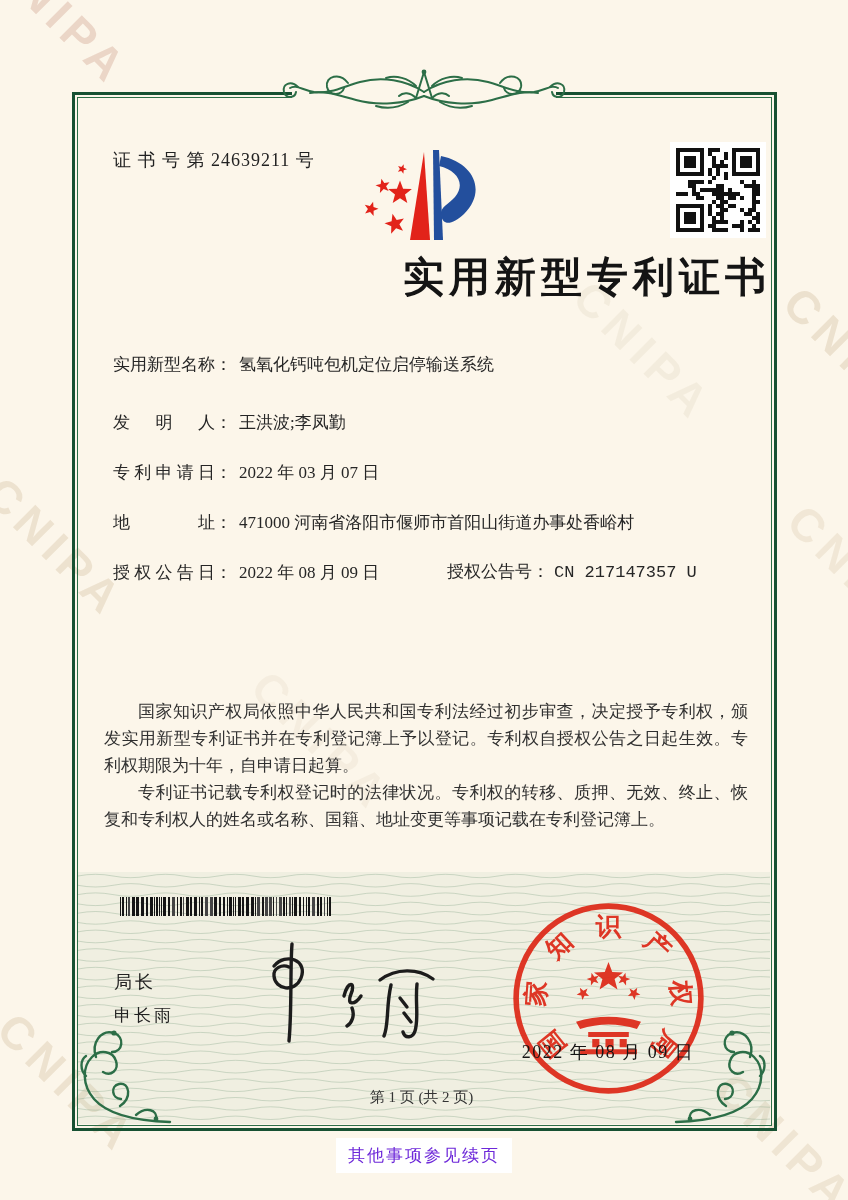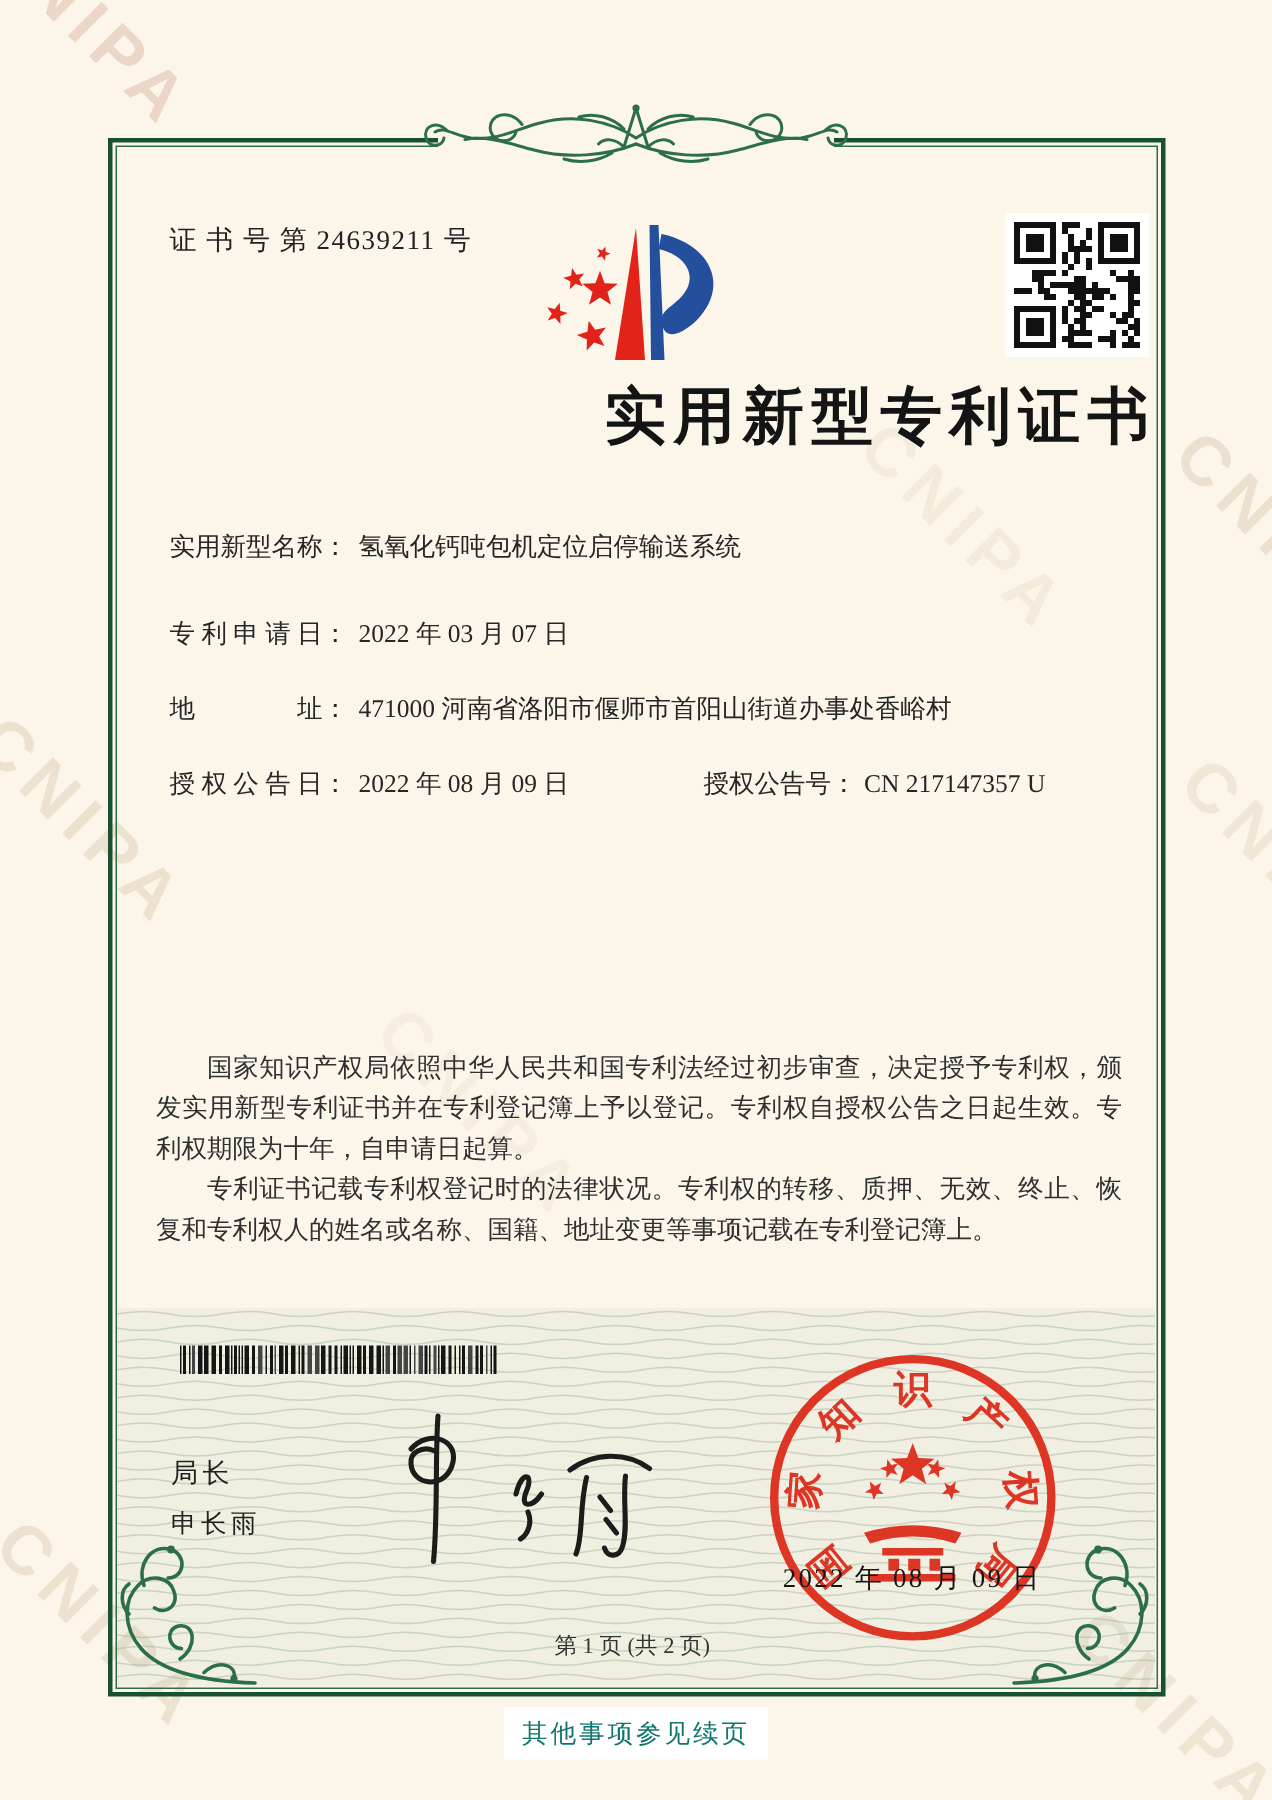--- a/index.html
+++ b/index.html
@@ -30,21 +30,21 @@
 
   #title{left:72px;top:250px;width:699px;text-align:right;font-size:41px;
          font-weight:bold;color:#141414;letter-spacing:5px;}
 
   #fields{left:113px;top:352px;width:600px;font-size:17px;color:#262626;}
   .frow{position:relative;line-height:25px;margin-bottom:25px;white-space:nowrap;}
   .frow.first{margin-bottom:33px;}
   .flabel{display:inline-block;width:102px;text-align:justify;text-align-last:justify;
           vertical-align:top;}
   .fvalue{margin-left:7px;}
-  .fright{position:absolute;left:356px;top:0;}
+  .fright{position:absolute;left:334px;top:0;font-family:Liberation Mono, monospace;}
   .fright .fvalue{margin-left:5px;}
 
   #paras{left:104px;top:698px;width:644px;font-size:17px;line-height:27px;
          text-align:justify;color:#303030;}
   #paras p{margin:0;text-indent:2em;}
 
   #barcode{left:120px;top:897px;width:218px;height:19px;display:flex;align-items:stretch;}
   #barcode div{flex:none;}
 
   #signer-title{left:114px;top:970px;font-size:18px;letter-spacing:3px;color:#222;}
@@ -52,21 +52,21 @@
   #signature{left:252px;top:938px;z-index:4;}
 
   #seal{left:506px;top:900px;z-index:5;opacity:.94;}
   #seal-date{left:508px;top:1040px;width:200px;text-align:center;font-size:18px;
              letter-spacing:1.5px;color:#151515;z-index:6;}
 
   #page-info{left:72px;top:1088px;width:699px;text-align:center;font-size:15px;
              color:#333;z-index:4;}
   #cont-note{left:0;top:1138px;width:848px;text-align:center;z-index:3;}
   #cont-note span{display:inline-block;background:#ffffff;padding:6px 12px;
-             font-size:17px;color:#0f766e;letter-spacing:2px;}
+             font-size:17px;color:#6d28d9;letter-spacing:2px;}
 
   #top-ornament{position:absolute;left:254px;top:62px;z-index:4;}
   .corner{position:absolute;z-index:4;}
   #corner-left{left:74px;top:1018px;}
   #corner-right{left:672px;top:1018px;transform:scaleX(-1);}
 </style>
 </head>
 <body>
 
 <div id="page">
@@ -308,20 +308,21 @@
         <rect x="0" y="14" width="7" height="7" fill="#111"></rect>
         <rect x="1" y="15" width="5" height="5" fill="#fff"></rect>
         <rect x="2" y="16" width="3" height="3" fill="#111"></rect>
       </svg>
     </div>
 
   <div class="abs" id="title">实用新型专利证书</div>
 
   <div class="abs" id="fields">
       <div class="frow first"><span class="flabel">实用新型名称</span><span class="fcolon">：</span><span class="fvalue">氢氧化钙吨包机定位启停输送系统</span></div>
+      <div class="frow"><span class="flabel">发明人</span><span class="fcolon">：</span><span class="fvalue">王洪波;李凤勤</span></div>
       <div class="frow"><span class="flabel">专利申请日</span><span class="fcolon">：</span><span class="fvalue">2022 年 03 月 07 日</span></div>
       <div class="frow"><span class="flabel">地址</span><span class="fcolon">：</span><span class="fvalue">471000 河南省洛阳市偃师市首阳山街道办事处香峪村</span></div>
       <div class="frow"><span class="flabel">授权公告日</span><span class="fcolon">：</span><span class="fvalue">2022 年 08 月 09 日</span><span class="fright"><span class="frlabel">授权公告号</span><span class="fcolon">：</span><span class="fvalue">CN 217147357 U</span></span></div>
     </div>
 
   <div class="abs" id="paras">
     <p>国家知识产权局依照中华人民共和国专利法经过初步审查，决定授予专利权，颁发实用新型专利证书并在专利登记簿上予以登记。专利权自授权公告之日起生效。专利权期限为十年，自申请日起算。</p>
     <p>专利证书记载专利权登记时的法律状况。专利权的转移、质押、无效、终止、恢复和专利权人的姓名或名称、国籍、地址变更等事项记载在专利登记簿上。</p>
   </div>
 

